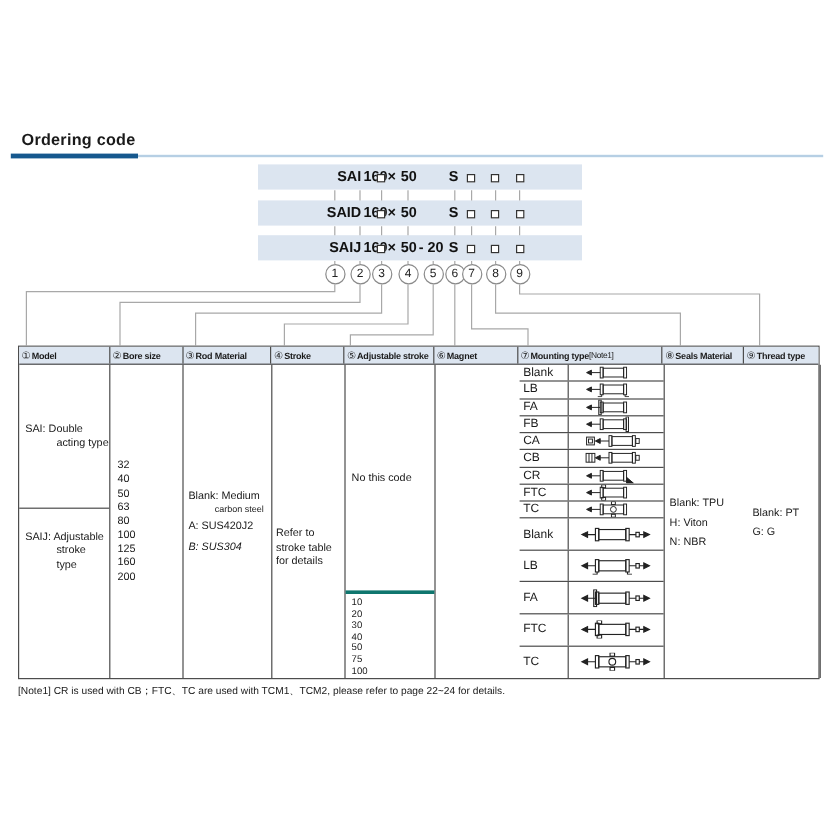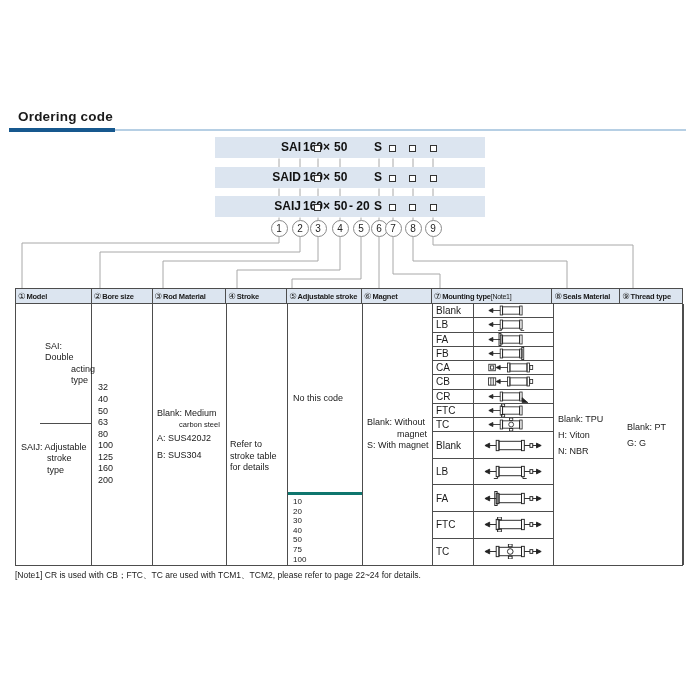--- a/index.html
+++ b/index.html
@@ -32,21 +32,21 @@
 
   .msec{box-sizing:border-box;border-bottom:1px solid #4d4d4d;display:flex;flex-direction:column;
         justify-content:center;padding-left:5px;line-height:11.5px;}
   .msec:last-child{border-bottom:none;}
   .msec .l2{padding-left:26px;}
 
   .vcenter{height:100%;display:flex;flex-direction:column;justify-content:center;box-sizing:border-box;}
   #bore-list{padding-left:6px;line-height:11.6px;}
   .rodcol{padding-left:4px;line-height:11px;justify-content:center;}
   .rodcol .small{font-size:7.5px;padding-left:22px;}
-  .rodcol .mt3{margin-top:3px;} .rodcol .mt6{margin-top:6px;}
+  .rodcol .mt3{margin-top:3px;} .rodcol .mt6{margin-top:6px;font-style:italic;}
   .strokecol{padding-left:3px;line-height:11.5px;margin-top:22px;}
   .asec-top{box-sizing:border-box;height:191px;border-bottom:3px solid #0f766e;display:flex;align-items:center;padding-left:5px;}
   #adj-list{padding:2px 0 0 5px;font-size:8px;line-height:9.6px;}
   .magcol{padding:0 3px 0 4px;line-height:11.5px;}
   .magcol .ralign{text-align:right;padding-right:2px;}
   .sealscol{padding-left:4px;line-height:16px;}
   .threadcol{padding-left:5px;line-height:16px;}
 
   .mrow{display:flex;border-bottom:1px solid #4d4d4d;box-sizing:border-box;align-items:stretch;}
   .mcode{width:41px;box-sizing:border-box;border-right:1px solid #4d4d4d;display:flex;align-items:center;
@@ -155,21 +155,21 @@
           <span>Seals Material</span>
         </div>
         <div class="hc" style="width: 62px;">
           <span class="cnum">⑨</span>
           <span>Thread type</span>
         </div>
       </div>
     <div class="t-body">
 
       <div class="col" style="left:0;width:76px;">
-        <div class="msec" style="height:120px;margin-left:24px;">
+        <div class="msec" style="height:120px;">
           <span>SAI: Double</span>
           <span class="l2">acting type</span>
         </div>
         <div class="msec" style="height:70px;">
           <span>SAIJ: Adjustable</span>
           <span class="l2">stroke type</span>
         </div>
       </div>
 
       <div class="col" style="left:76px;width:61px;">
@@ -213,27 +213,20 @@
             <div>10</div>
             <div>20</div>
             <div>30</div>
             <div>40</div>
             <div>50</div>
             <div>75</div>
             <div>100</div>
           </div>
       </div>
 
-      <div class="col" style="left:347px;width:70px;">
-        <div class="vcenter magcol">
-          <div>Blank: Without</div>
-          <div class="ralign">magnet</div>
-          <div>S: With magnet</div>
-        </div>
-      </div>
 
       <div class="col" style="left:417px;width:121px;">
         <div class="small-rows" id="mount-small">
             <div class="mrow">
               <div class="mcode">Blank</div>
               <div class="micon">
                 <svg viewBox="0 0 64 16" preserveAspectRatio="xMidYMid meet">
                   <g stroke="#222" fill="none" stroke-width="1">
                     <polygon points="1,8 6,5.5 6,10.5" fill="#222"></polygon>
                     <line x1="6" y1="8" x2="15" y2="8"></line>

